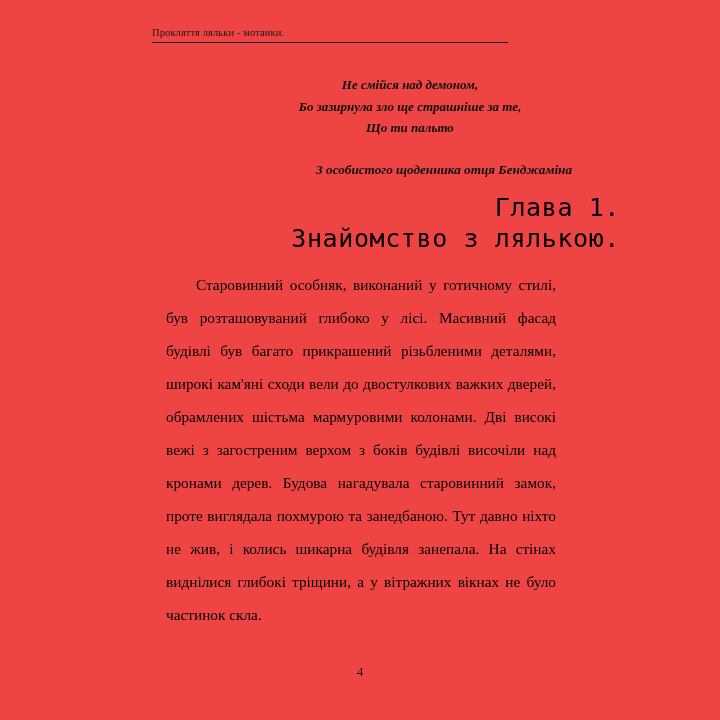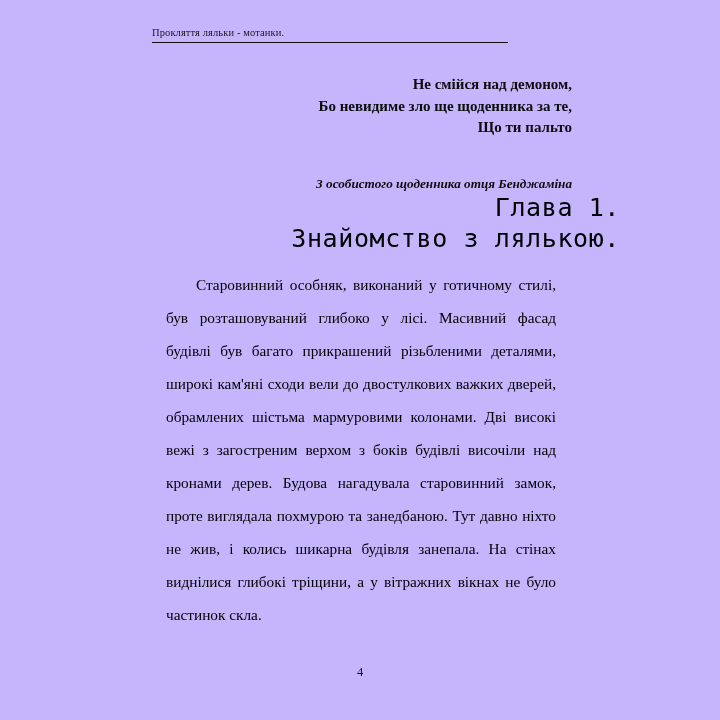--- a/index.html
+++ b/index.html
@@ -13,21 +13,21 @@
     overflow: hidden;
     font-family: "Liberation Serif", "DejaVu Serif", serif;
     color: #000000;
     -webkit-font-smoothing: antialiased;
   }
 
   .page {
     position: relative;
     width: 720px;
     height: 720px;
-    background: #c4b5fd;
+    background: #ef4444;
     box-sizing: border-box;
   }
 
   
   .running-head {
     position: absolute;
     left: 152px;
     top: 26px;
     width: 360px;
   }
@@ -49,28 +49,30 @@
   
   .epigraph {
     position: absolute;
     left: 248px;
     top: 74px;
     width: 324px;
     text-align: right;
   }
   .epigraph-line {
     font-family: "Liberation Serif", "DejaVu Serif", serif;
+    font-style: italic;
     font-weight: bold;
-    font-size: 15px;
+    font-size: 13px;
     line-height: 21.5px;
     color: #0d0d0d;
     white-space: nowrap;
+    text-align: center;
   }
   .epigraph-source {
-    margin-top: 36px;
+    margin-top: 22px;
     font-family: "Liberation Serif", "DejaVu Serif", serif;
     font-style: italic;
     font-weight: bold;
     font-size: 13.2px;
     line-height: 18px;
     color: #0d0d0d;
     white-space: nowrap;
   }
 
   
@@ -132,21 +134,21 @@
 
 <div class="page">
 
   <div class="running-head">
     <div class="running-head-text">Прокляття ляльки - мотанки.</div>
     <div class="running-head-rule"></div>
   </div>
 
   <div class="epigraph">
     <div class="epigraph-line">Не смійся над демоном,</div>
-    <div class="epigraph-line">Бо невидиме зло ще щоденника за те,</div>
+    <div class="epigraph-line">Бо зазирнула зло ще страшніше за те,</div>
     <div class="epigraph-line">Що ти пальто</div>
     <div class="epigraph-source">З особистого щоденника отця Бенджаміна</div>
   </div>
 
   <div class="chapter-title">
     <div class="chapter-title-line">Глава 1.</div>
     <div class="chapter-title-line">Знайомство з лялькою.</div>
   </div>
 
   <div class="body-text">

